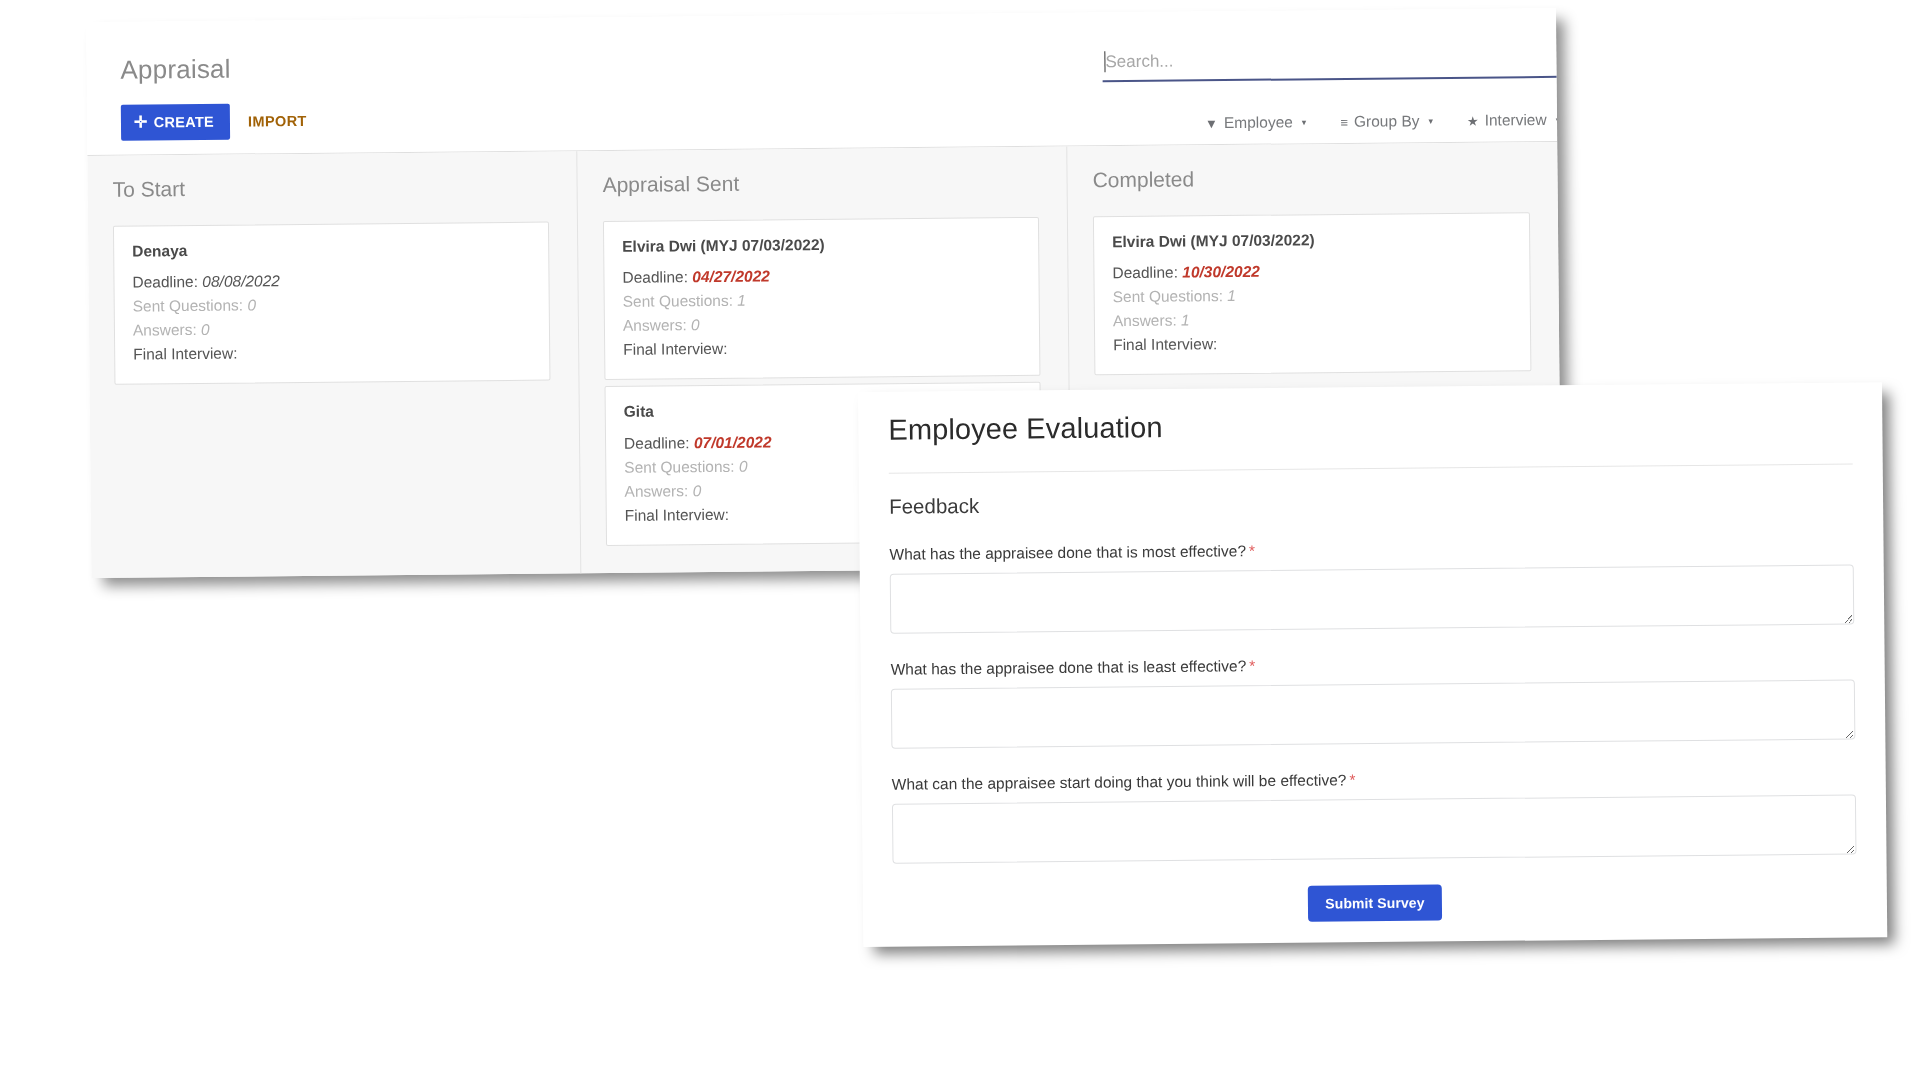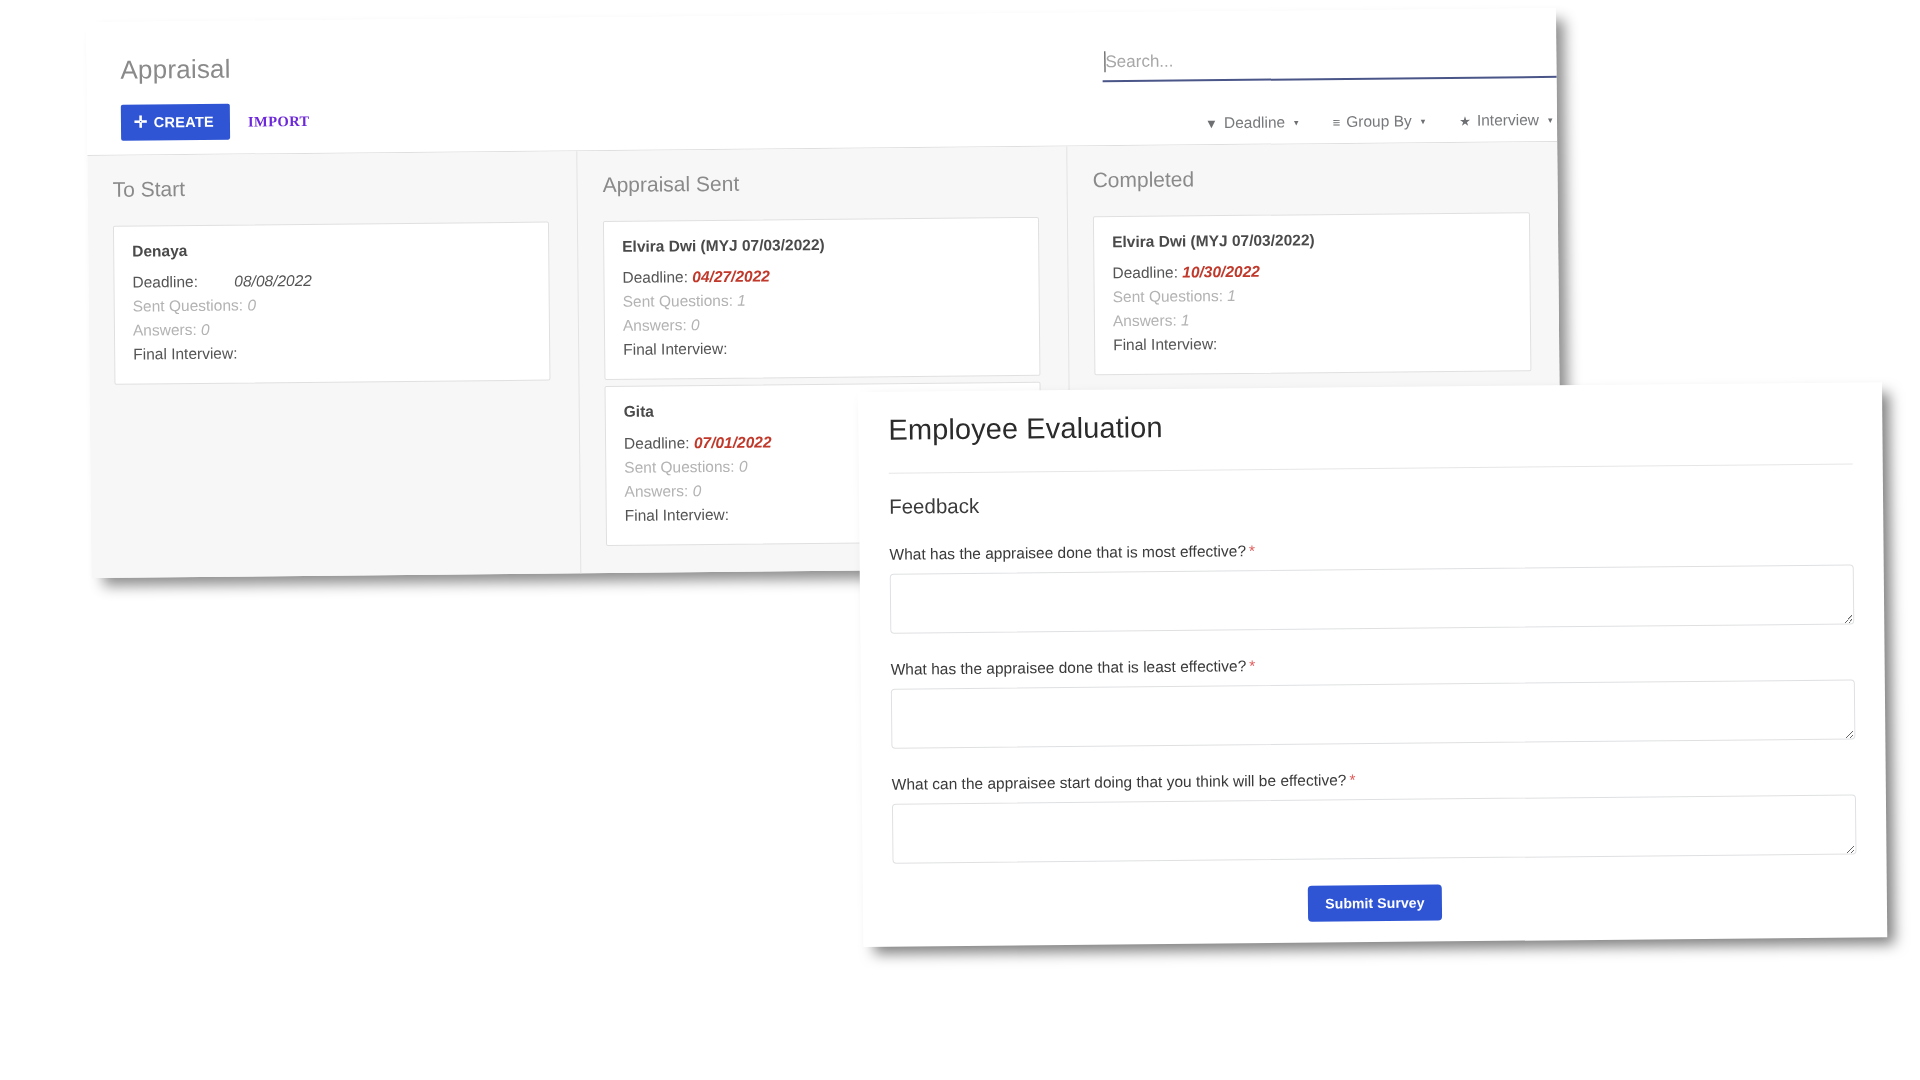--- a/index.html
+++ b/index.html
@@ -79,27 +79,27 @@
   }
   .btn-create .plus {
     font-size: 16px;
     font-weight: 700;
     line-height: 1;
   }
 
   .btn-import {
     background: transparent;
     border: none;
-    color: #6d28d9;
+    color: #a16207;
     font-size: 14.5px;
     font-weight: 600;
     letter-spacing: 0.4px;
     cursor: pointer;
     padding: 0;
-    font-family: Liberation Serif, serif;
+    font-family: Liberation Sans, sans-serif;
   }
 
   .search-wrap {
     position: absolute;
     left: 1016px;
     top: 38px;
     width: 456px;
   }
   .search-input {
     width: 100%;
@@ -188,21 +188,21 @@
     line-height: 1.25;
   }
   .kc-line {
     font-size: 15.5px;
     color: #555;
     line-height: 1.55;
   }
   .kc-line.muted { color: #b3b3b3; }
   .kc-val { font-style: italic; }
   .kc-val.overdue { color: #c0392b; font-weight: 700; font-style: italic; }
-  .kc-val.normal { color: #555; margin-left: 32px; }
+  .kc-val.normal { color: #555; }
   .kc-val.gray { color: #b3b3b3; }
 
   
   .eval-panel {
     position: absolute;
     left: 858px;
     top: 392px;
     width: 1024px;
     height: 555px;
     background: #ffffff;
@@ -302,21 +302,21 @@
       </div>
 
       <div class="search-wrap">
         <span class="search-caret"></span>
         <input class="search-input" type="text" placeholder="Search..." style="">
       </div>
 
       <div class="cp-row">
         <span class="cp-item">
           <span class="gl">▼</span>
-          <span>Deadline</span>
+          <span>Employee</span>
           <span class="caret">▾</span>
         </span>
         <span class="cp-item">
           <span class="gl">≡</span>
           <span>Group By</span>
           <span class="caret">▾</span>
         </span>
         <span class="cp-item">
           <span class="gl">★</span>
           <span>Interview</span>

